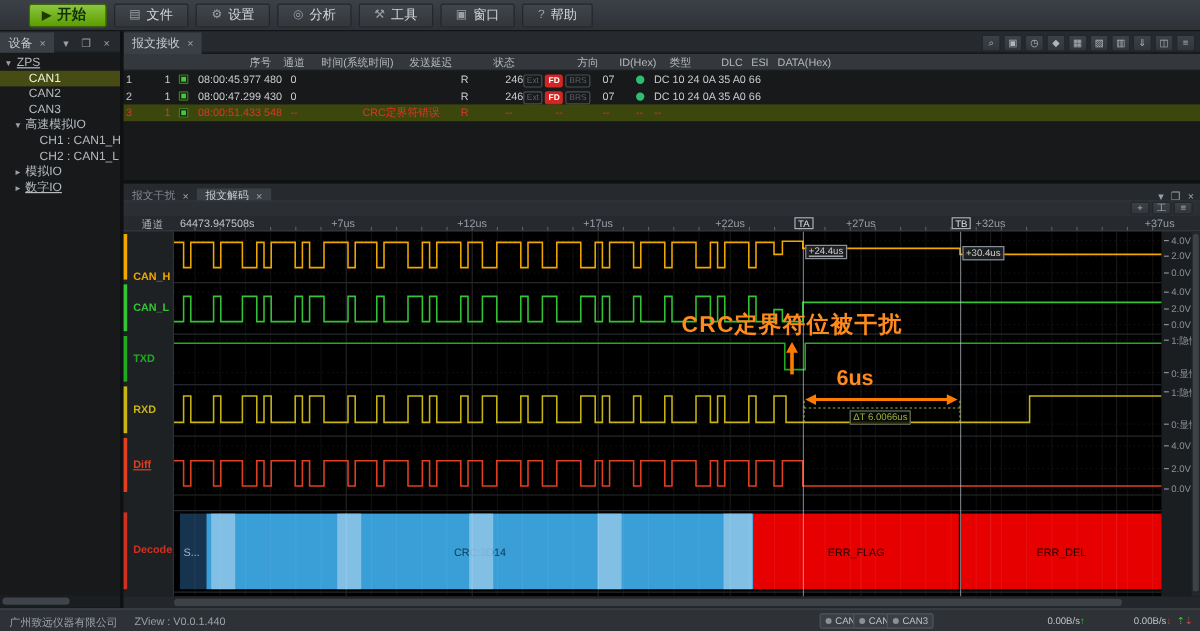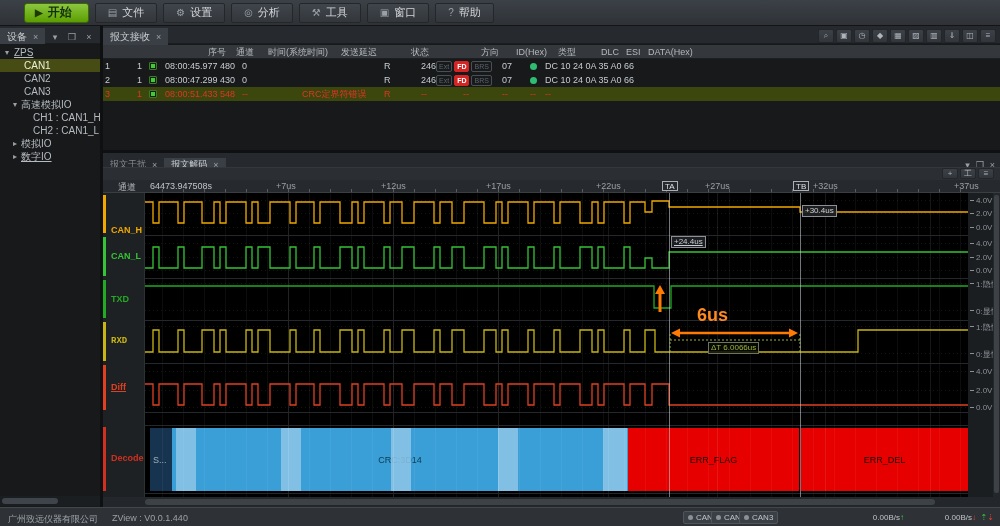--- a/index.html
+++ b/index.html
@@ -341,21 +341,21 @@
       <div class="marker-box" style="left: 690px;">TB</div>
     </div>
 
   <div class="chan-col" id="chan-col">
       <div class="chan-label" style="top: 32px; color: rgb(240, 168, 0);">CAN_H</div>
       <div class="chan-bar" style="top: 2px; height: 38px; background: rgb(240, 168, 0);"></div>
       <div class="chan-label" style="top: 58px; color: rgb(53, 196, 53);">CAN_L</div>
       <div class="chan-bar" style="top: 44px; height: 39px; background: rgb(53, 196, 53);"></div>
       <div class="chan-label" style="top: 101px; color: rgb(34, 170, 34);">TXD</div>
       <div class="chan-bar" style="top: 87px; height: 38px; background: rgb(34, 170, 34);"></div>
-      <div class="chan-label" style="top: 143px; color: rgb(200, 180, 20); font-family: Liberation Mono, monospace;">RXD</div>
+      <div class="chan-label" style="top: 143px; color: rgb(200, 180, 20);">RXD</div>
       <div class="chan-bar" style="top: 129px; height: 39px; background: rgb(200, 180, 20);"></div>
       <div class="chan-label" style="top: 189px; color: rgb(224, 64, 32); text-decoration: underline;">Diff</div>
       <div class="chan-bar" style="top: 172px; height: 45px; background: rgb(224, 64, 32);"></div>
       <div class="chan-label" style="top: 260px; color: rgb(208, 48, 32);">Decode</div>
       <div class="chan-bar" style="top: 234px; height: 64px; background: rgb(208, 48, 32);"></div>
     </div>
   <div class="plot"></div>
   <div class="decode-layer" id="decode-layer">
       <div class="dec-block" style="left: 150px; width: 22px; background: rgb(22, 52, 79); color: rgb(159, 179, 192); justify-content: flex-start; padding-left: 3px;">S...</div>
       <div class="dec-block" style="left: 172px; width: 456px; background: rgb(58, 159, 214); color: rgb(14, 56, 82); justify-content: center; padding-left: 0px;">CRC:3D14</div>
@@ -472,23 +472,24 @@
       <div class="scale-tick" style="top: 160px;"></div>
       <div class="scale-lab" style="top: 156px;">0:显性</div>
       <div class="scale-tick" style="top: 178px;"></div>
       <div class="scale-lab" style="top: 174px;">4.0V</div>
       <div class="scale-tick" style="top: 197px;"></div>
       <div class="scale-lab" style="top: 193px;">2.0V</div>
       <div class="scale-tick" style="top: 214px;"></div>
       <div class="scale-lab" style="top: 210px;">0.0V</div>
     </div>
 
+  <div class="anno-title">CRC定界符位被干扰</div>
   <div class="anno-6us">6us</div>
   <div class="anno-dt" style="left: 708px; top: 342px;">ΔT 6.0066us</div>
-  <div class="cursor-val" style="left:671px;top:236px;text-decoration:underline;">+24.4us</div>
+  <div class="cursor-val" style="left:671px;top:204px;text-decoration:underline;">+24.4us</div>
   <div class="cursor-val" style="left:802px;top:205px;">+30.4us</div>
 
   <div class="wave-hscroll">
       <div class="thumb"></div>
     </div>
   <div class="wave-vscroll">
       <div class="thumb"></div>
     </div>
 
   <div class="statusbar">

